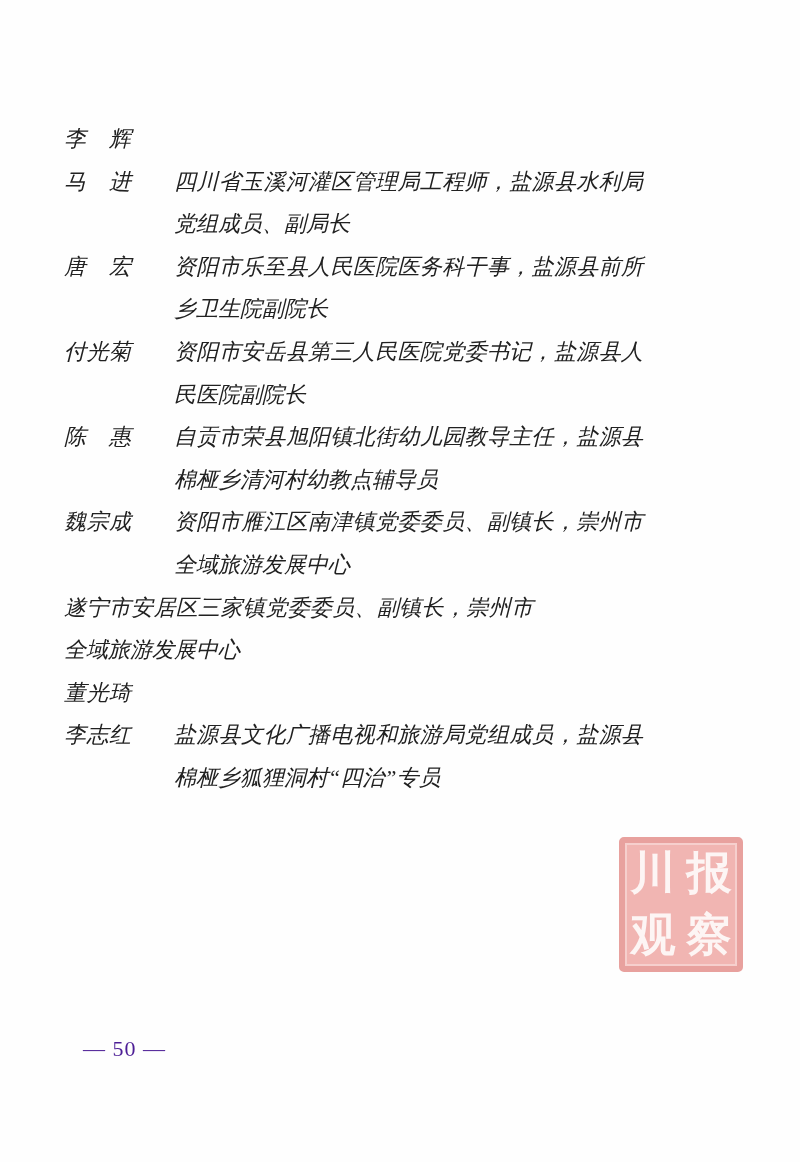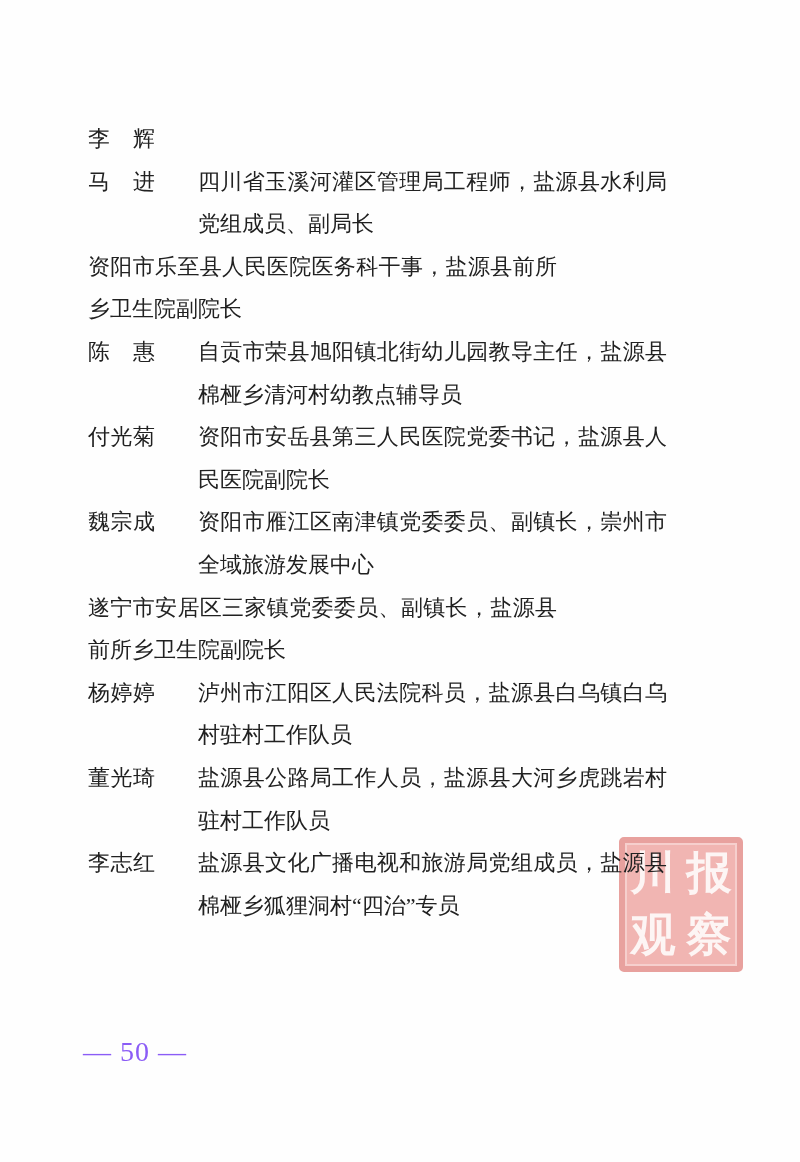--- a/index.html
+++ b/index.html
@@ -40,21 +40,22 @@
     color: var(--stamp-text, #fdf5f4);
     font-size: 45px;
     font-weight: bold;
     line-height: 1;
     font-family: "Liberation Serif", "DejaVu Serif", serif;
   }
   .content {
     position: relative;
     z-index: 1;
     padding-top: 118px;
-    padding-left: 88px;
+    padding-left: 64px;
+    font-style: italic;
   }
   .entry {
     display: flex;
     flex-direction: row;
     align-items: flex-start;
     line-height: 42.6px;
     font-size: 22px;
     color: #212121;
   }
   .entry .name {
@@ -68,22 +69,22 @@
     width: 469px;
     text-align: justify;
     word-break: break-all;
     overflow-wrap: anywhere;
   }
   .page-number {
     position: absolute;
     left: 83px;
     top: 1036px;
     z-index: 1;
-    font-size: 28px;
-    color: #8b5cf6;
+    font-size: 22px;
+    color: #4c1d95;
     letter-spacing: 1px;
   }
 </style>
 </head>
 <body>
 
 <div class="page">
 
   <div class="stamp">
     <span class="stamp-char">川</span>
@@ -96,50 +97,46 @@
   <div class="entry">
     <div class="name">李　辉</div>
   </div>
 
   <div class="entry">
     <div class="name">马　进</div>
     <div class="desc">四川省玉溪河灌区管理局工程师，盐源县水利局党组成员、副局长</div>
   </div>
 
   <div class="entry">
+    <div class="name">唐　宏</div>
     <div class="desc">资阳市乐至县人民医院医务科干事，盐源县前所乡卫生院副院长</div>
+  </div>
+
+  <div class="entry">
+    <div class="name">付光菊</div>
+    <div class="desc">资阳市安岳县第三人民医院党委书记，盐源县人民医院副院长</div>
   </div>
 
   <div class="entry">
     <div class="name">陈　惠</div>
     <div class="desc">自贡市荣县旭阳镇北街幼儿园教导主任，盐源县棉桠乡清河村幼教点辅导员</div>
   </div>
 
   <div class="entry">
-    <div class="name">付光菊</div>
-    <div class="desc">资阳市安岳县第三人民医院党委书记，盐源县人民医院副院长</div>
-  </div>
-
-  <div class="entry">
     <div class="name">魏宗成</div>
     <div class="desc">资阳市雁江区南津镇党委委员、副镇长，崇州市全域旅游发展中心</div>
   </div>
 
   <div class="entry">
-    <div class="desc">遂宁市安居区三家镇党委委员、副镇长，盐源县前所乡卫生院副院长</div>
+    <div class="desc">遂宁市安居区三家镇党委委员、副镇长，崇州市全域旅游发展中心</div>
   </div>
 
-  <div class="entry">
-    <div class="name">杨婷婷</div>
-    <div class="desc">泸州市江阳区人民法院科员，盐源县白乌镇白乌村驻村工作队员</div>
-  </div>
 
   <div class="entry">
     <div class="name">董光琦</div>
-    <div class="desc">盐源县公路局工作人员，盐源县大河乡虎跳岩村驻村工作队员</div>
   </div>
 
   <div class="entry">
     <div class="name">李志红</div>
     <div class="desc">盐源县文化广播电视和旅游局党组成员，盐源县棉桠乡狐狸洞村“四治”专员</div>
   </div>
 </main>
 
   <div class="page-number">— 50 —</div>
 

